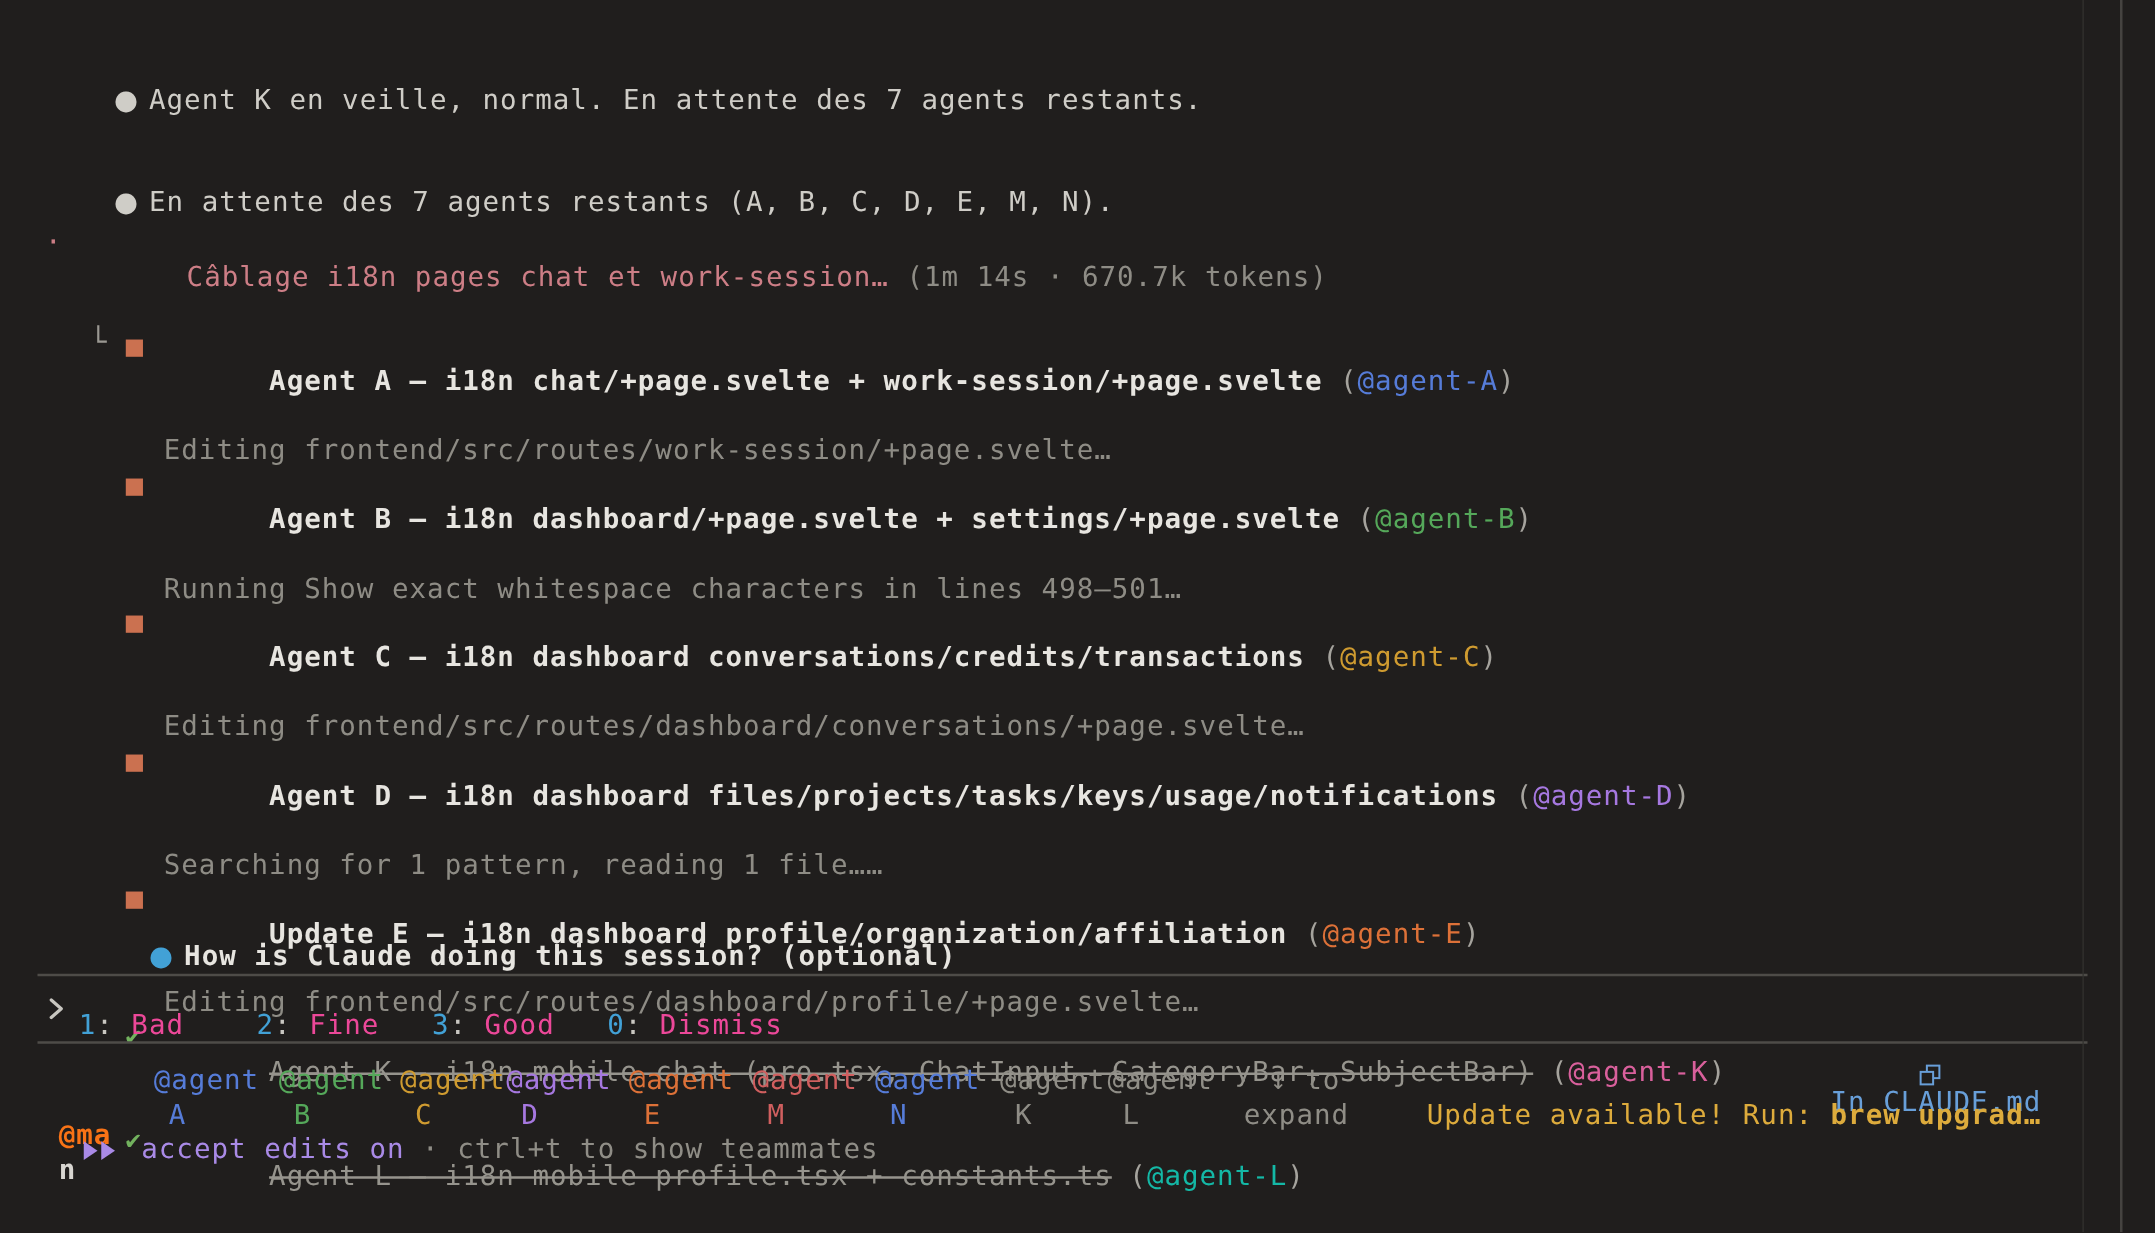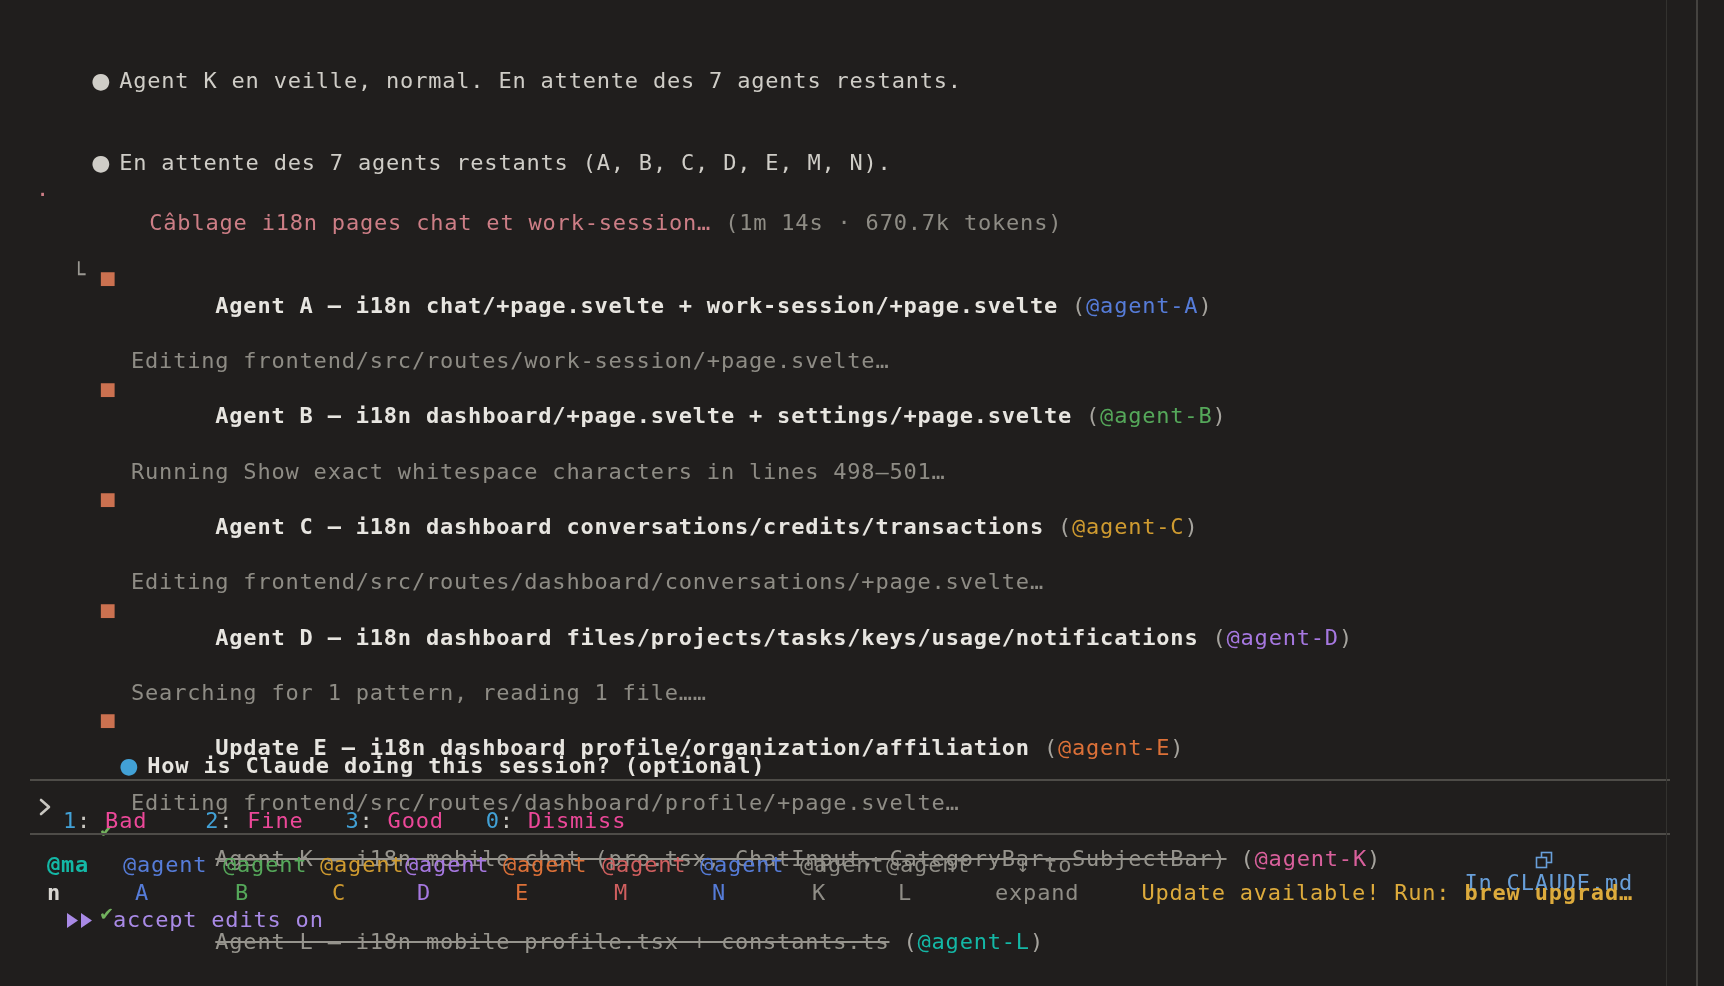--- a/index.html
+++ b/index.html
@@ -129,21 +129,21 @@
     </div>
   </div>
 
   <div class="prompt-box">
     <svg width="14" height="20" viewBox="0 0 14 20">
       <polyline points="3,3 11,10 3,17" fill="none" stroke="#c8c6c0" stroke-width="2.6" stroke-linecap="round" stroke-linejoin="round"></polyline>
     </svg>
   </div>
 
   <div class="statusbar">
-    <div class="mention-col" style="left:47px"><div class="m-top bold" style="color: #14b8a6;">@ma</div><div class="m-bot noindent bold" style="color: rgb(216, 214, 209);">n</div></div>
+    <div class="mention-col" style="left:47px"><div class="m-top bold" style="color: #f97316; margin-top: 44px;">@ma</div><div class="m-bot noindent bold" style="color: rgb(216, 214, 209);">n</div></div>
     <div class="mention-col" style="left:123px"><div class="m-top" style="color: rgb(86, 124, 216);">@agent</div><div class="m-bot" style="color: rgb(86, 124, 216);">A</div></div>
     <div class="mention-col" style="left:223px"><div class="m-top" style="color: rgb(85, 168, 90);">@agent</div><div class="m-bot" style="color: rgb(85, 168, 90);">B</div></div>
     <div class="mention-col" style="left:320px"><div class="m-top" style="color: rgb(207, 155, 48);">@agent</div><div class="m-bot" style="color: rgb(207, 155, 48);">C</div></div>
     <div class="mention-col" style="left:405px"><div class="m-top" style="color: rgb(166, 120, 224);">@agent</div><div class="m-bot" style="color: rgb(166, 120, 224);">D</div></div>
     <div class="mention-col" style="left:503px"><div class="m-top" style="color: rgb(221, 113, 56);">@agent</div><div class="m-bot" style="color: rgb(221, 113, 56);">E</div></div>
     <div class="mention-col" style="left:602px"><div class="m-top" style="color: rgb(208, 95, 95);">@agent</div><div class="m-bot" style="color: rgb(208, 95, 95);">M</div></div>
     <div class="mention-col" style="left:700px"><div class="m-top" style="color: rgb(86, 124, 216);">@agent</div><div class="m-bot" style="color: rgb(86, 124, 216);">N</div></div>
     <div class="mention-col" style="left:800px"><div class="m-top" style="color: rgb(143, 141, 134);">@agent</div><div class="m-bot" style="color: rgb(143, 141, 134);">K</div></div>
     <div class="mention-col" style="left:886px"><div class="m-top" style="color: rgb(143, 141, 134);">@agent</div><div class="m-bot" style="color: rgb(143, 141, 134);">L</div></div>
     <div class="mention-col dim" style="left:988px"><div class="m-top">· ↓ to</div><div class="m-bot hintindent">expand</div></div>
@@ -155,19 +155,19 @@
       <rect x="1.5" y="6.5" width="10" height="10" fill="#201e1d" stroke="#689fd9" stroke-width="1.6"></rect>
     </svg><span>In CLAUDE.md</span>
   </div>
 
   <div class="update"><span>Update available! Run: </span><span class="cmd">brew upgrad…</span></div>
 
   <div class="mode">
     <svg width="31" height="17" viewBox="0 0 31 17">
       <polygon points="1,1 1,16 12,8.5" fill="#a98ae6"></polygon>
       <polygon points="15,1 15,16 26,8.5" fill="#a98ae6"></polygon>
-    </svg><span class="mode-label">accept edits on</span>
+    </svg><span class="mode-label">accept edits on</span><span class="mode-hint">· ctrl+t to show teammates</span>
   </div>
 
   <div class="vline1"></div>
   <div class="vline2"></div>
 
 </div>
 
 </body></html>

